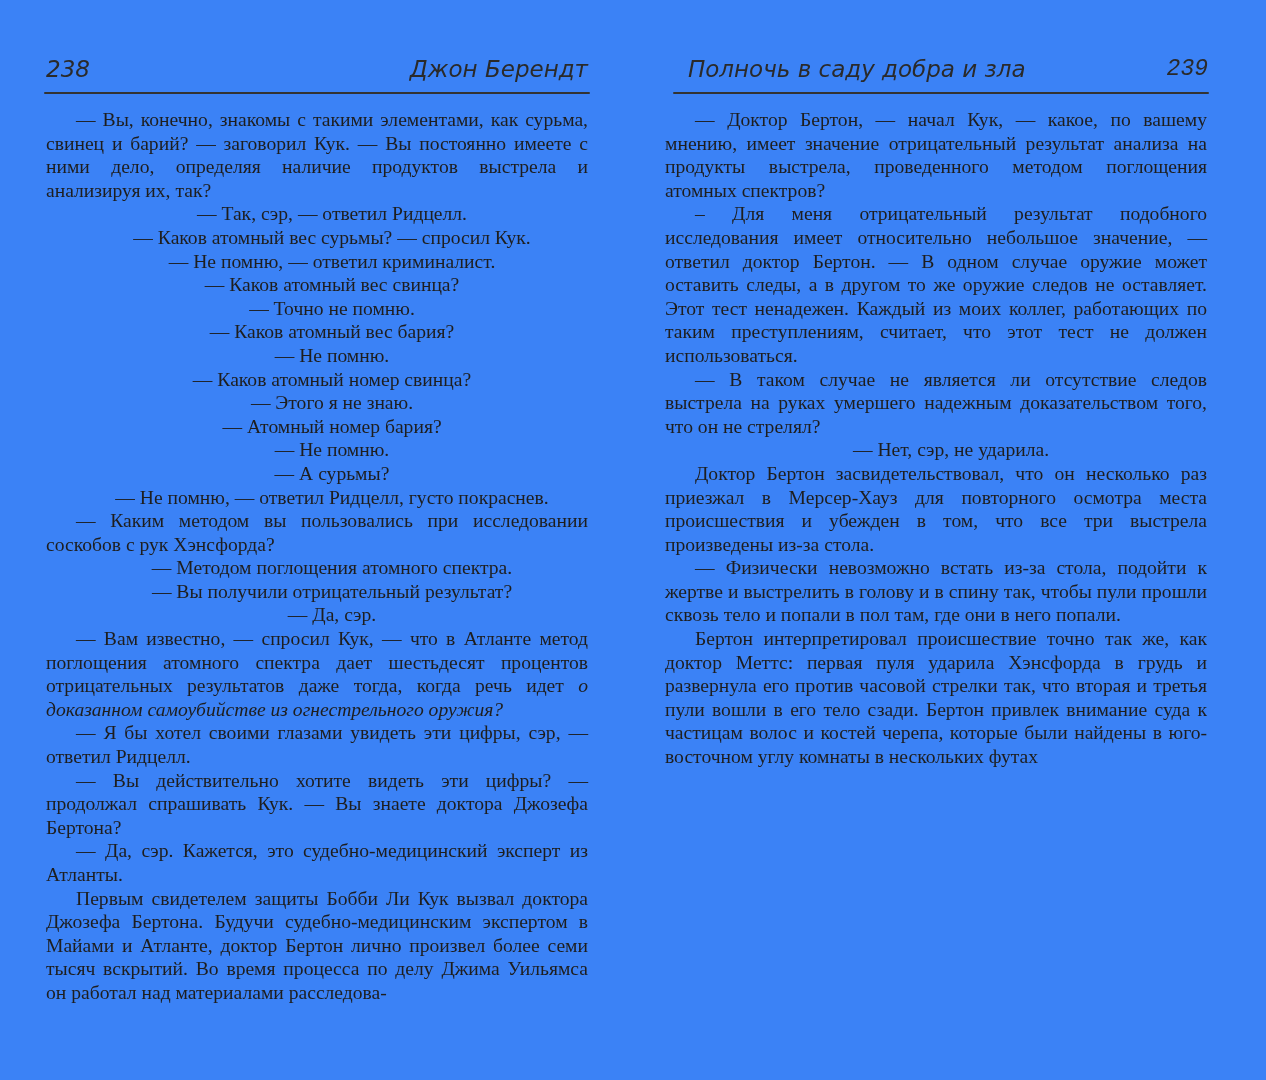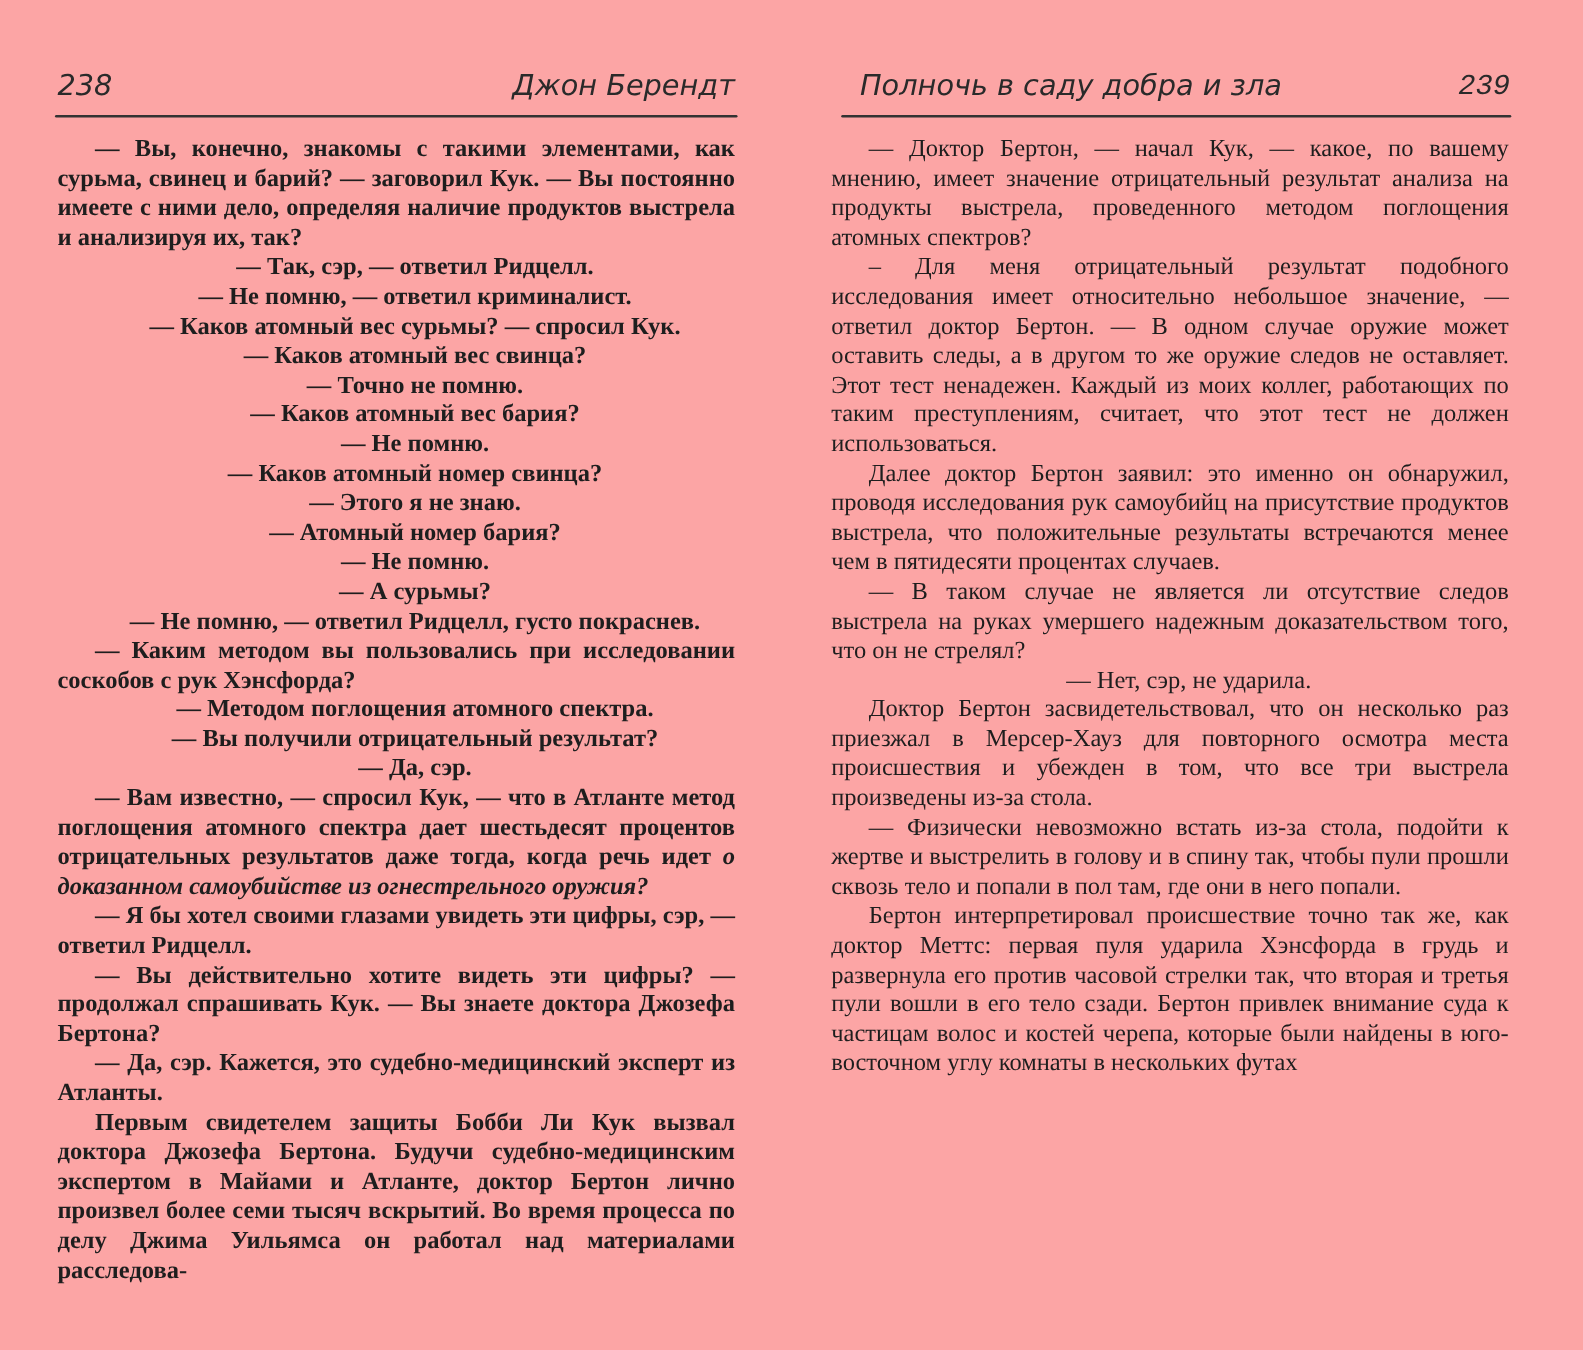--- a/index.html
+++ b/index.html
@@ -1,55 +1,55 @@
 <!DOCTYPE html>
 <html><head>
   <meta charset="utf-8">
   <style>
     html, body { margin: 0; padding: 0; background: #ffffff; }
     body { width: 1266px; height: 1080px; overflow: hidden; position: relative; }
-    .spread { position: absolute; left: 0; top: 0; width: 1266px; height: 1080px; background: #fca5a5; }
+    .spread { position: absolute; left: 0; top: 0; width: 1266px; height: 1080px; background: #3b82f6; }
     .page { position: absolute; top: 0; height: 1080px; }
     .page.left { left: 0; width: 633px; }
     .page.right { left: 633px; width: 633px; }
     .header { position: absolute; top: 56px; height: 34px; font-family: "DejaVu Sans", sans-serif; font-style: italic; font-size: 23px; color: #2a2a2a; }
     .page.left .header { left: 46px; width: 542px; }
     .page.right .header { left: 43px; width: 532px; }
     .header .pnum { position: absolute; top: 0; }
     .header .running { position: absolute; top: 0; }
     .page.left .pnum { left: 0; }
     .page.left .running { right: 0; }
     .page.right .pnum { right: 0; font-family: Liberation Mono, monospace; }
     .page.right .running { left: 12px; }
     .rule { position: absolute; top: 92px; height: 2px; background: #333; border-radius: 1px; }
     .page.left .rule { left: 44px; width: 546px; }
     .page.right .rule { left: 40px; width: 536px; }
     .body { position: absolute; top: 108px; font-family: "Liberation Serif", serif; font-size: 19.6px; line-height: 23.6px; color: #1e1e1e; }
-    .page.left .body { left: 46px; width: 542px; font-weight: bold; }
+    .page.left .body { left: 46px; width: 542px; }
     .page.right .body { left: 32px; width: 542px; }
     .para { margin: 0; text-align: justify; text-indent: 30px; }
     .para.dlg { text-align: center; }
     .para .it { font-style: italic; }
   </style>
 </head>
 <body>
 
 <div class="spread">
 
   <div class="page left">
     <div class="header">
       <span class="pnum">238</span>
       <span class="running">Джон Берендт</span>
     </div>
     <div class="rule"></div>
     <div class="body">
       <p class="para"><span>— Вы, конечно, знакомы с такими элементами, как сурьма, свинец и барий? — заговорил Кук. — Вы постоянно имеете с ними дело, определяя наличие продуктов выстрела и анализируя их, так?</span></p>
       <p class="para dlg">— Так, сэр, — ответил Ридцелл.</p>
+      <p class="para dlg">— Каков атомный вес сурьмы? — спросил Кук.</p>
       <p class="para dlg">— Не помню, — ответил криминалист.</p>
-      <p class="para dlg">— Каков атомный вес сурьмы? — спросил Кук.</p>
       <p class="para dlg">— Каков атомный вес свинца?</p>
       <p class="para dlg">— Точно не помню.</p>
       <p class="para dlg">— Каков атомный вес бария?</p>
       <p class="para dlg">— Не помню.</p>
       <p class="para dlg">— Каков атомный номер свинца?</p>
       <p class="para dlg">— Этого я не знаю.</p>
       <p class="para dlg">— Атомный номер бария?</p>
       <p class="para dlg">— Не помню.</p>
       <p class="para dlg">— А сурьмы?</p>
       <p class="para dlg">— Не помню, — ответил Ридцелл, густо покраснев.</p>
@@ -67,21 +67,20 @@
 
   <div class="page right">
     <div class="header">
       <span class="running">Полночь в саду добра и зла</span>
       <span class="pnum">239</span>
     </div>
     <div class="rule"></div>
     <div class="body">
       <p class="para">— Доктор Бертон, — начал Кук, — какое, по вашему мнению, имеет значение отрицательный результат анализа на продукты выстрела, проведенного методом поглощения атомных спектров?</p>
       <p class="para">– Для меня отрицательный результат подобного исследования имеет относительно небольшое значение, — ответил доктор Бертон. — В одном случае оружие может оставить следы, а в другом то же оружие следов не оставляет. Этот тест ненадежен. Каждый из моих коллег, работающих по таким преступлениям, считает, что этот тест не должен использоваться.</p>
-      <p class="para">Далее доктор Бертон заявил: это именно он обнаружил, проводя исследования рук самоубийц на присутствие продуктов выстрела, что положительные результаты встречаются менее чем в пятидесяти процентах случаев.</p>
       <p class="para">— В таком случае не является ли отсутствие следов выстрела на руках умершего надежным доказательством того, что он не стрелял?</p>
       <p class="para dlg">— Нет, сэр, не ударила.</p>
       <p class="para">Доктор Бертон засвидетельствовал, что он несколько раз приезжал в Мерсер-Хауз для повторного осмотра места происшествия и убежден в том, что все три выстрела произведены из-за стола.</p>
       <p class="para">— Физически невозможно встать из-за стола, подойти к жертве и выстрелить в голову и в спину так, чтобы пули прошли сквозь тело и попали в пол там, где они в него попали.</p>
       <p class="para">Бертон интерпретировал происшествие точно так же, как доктор Меттс: первая пуля ударила Хэнсфорда в грудь и развернула его против часовой стрелки так, что вторая и третья пули вошли в его тело сзади. Бертон привлек внимание суда к частицам волос и костей черепа, которые были найдены в юго-восточном углу комнаты в нескольких футах</p>
     </div>
   </div>
 
 </div>
 

